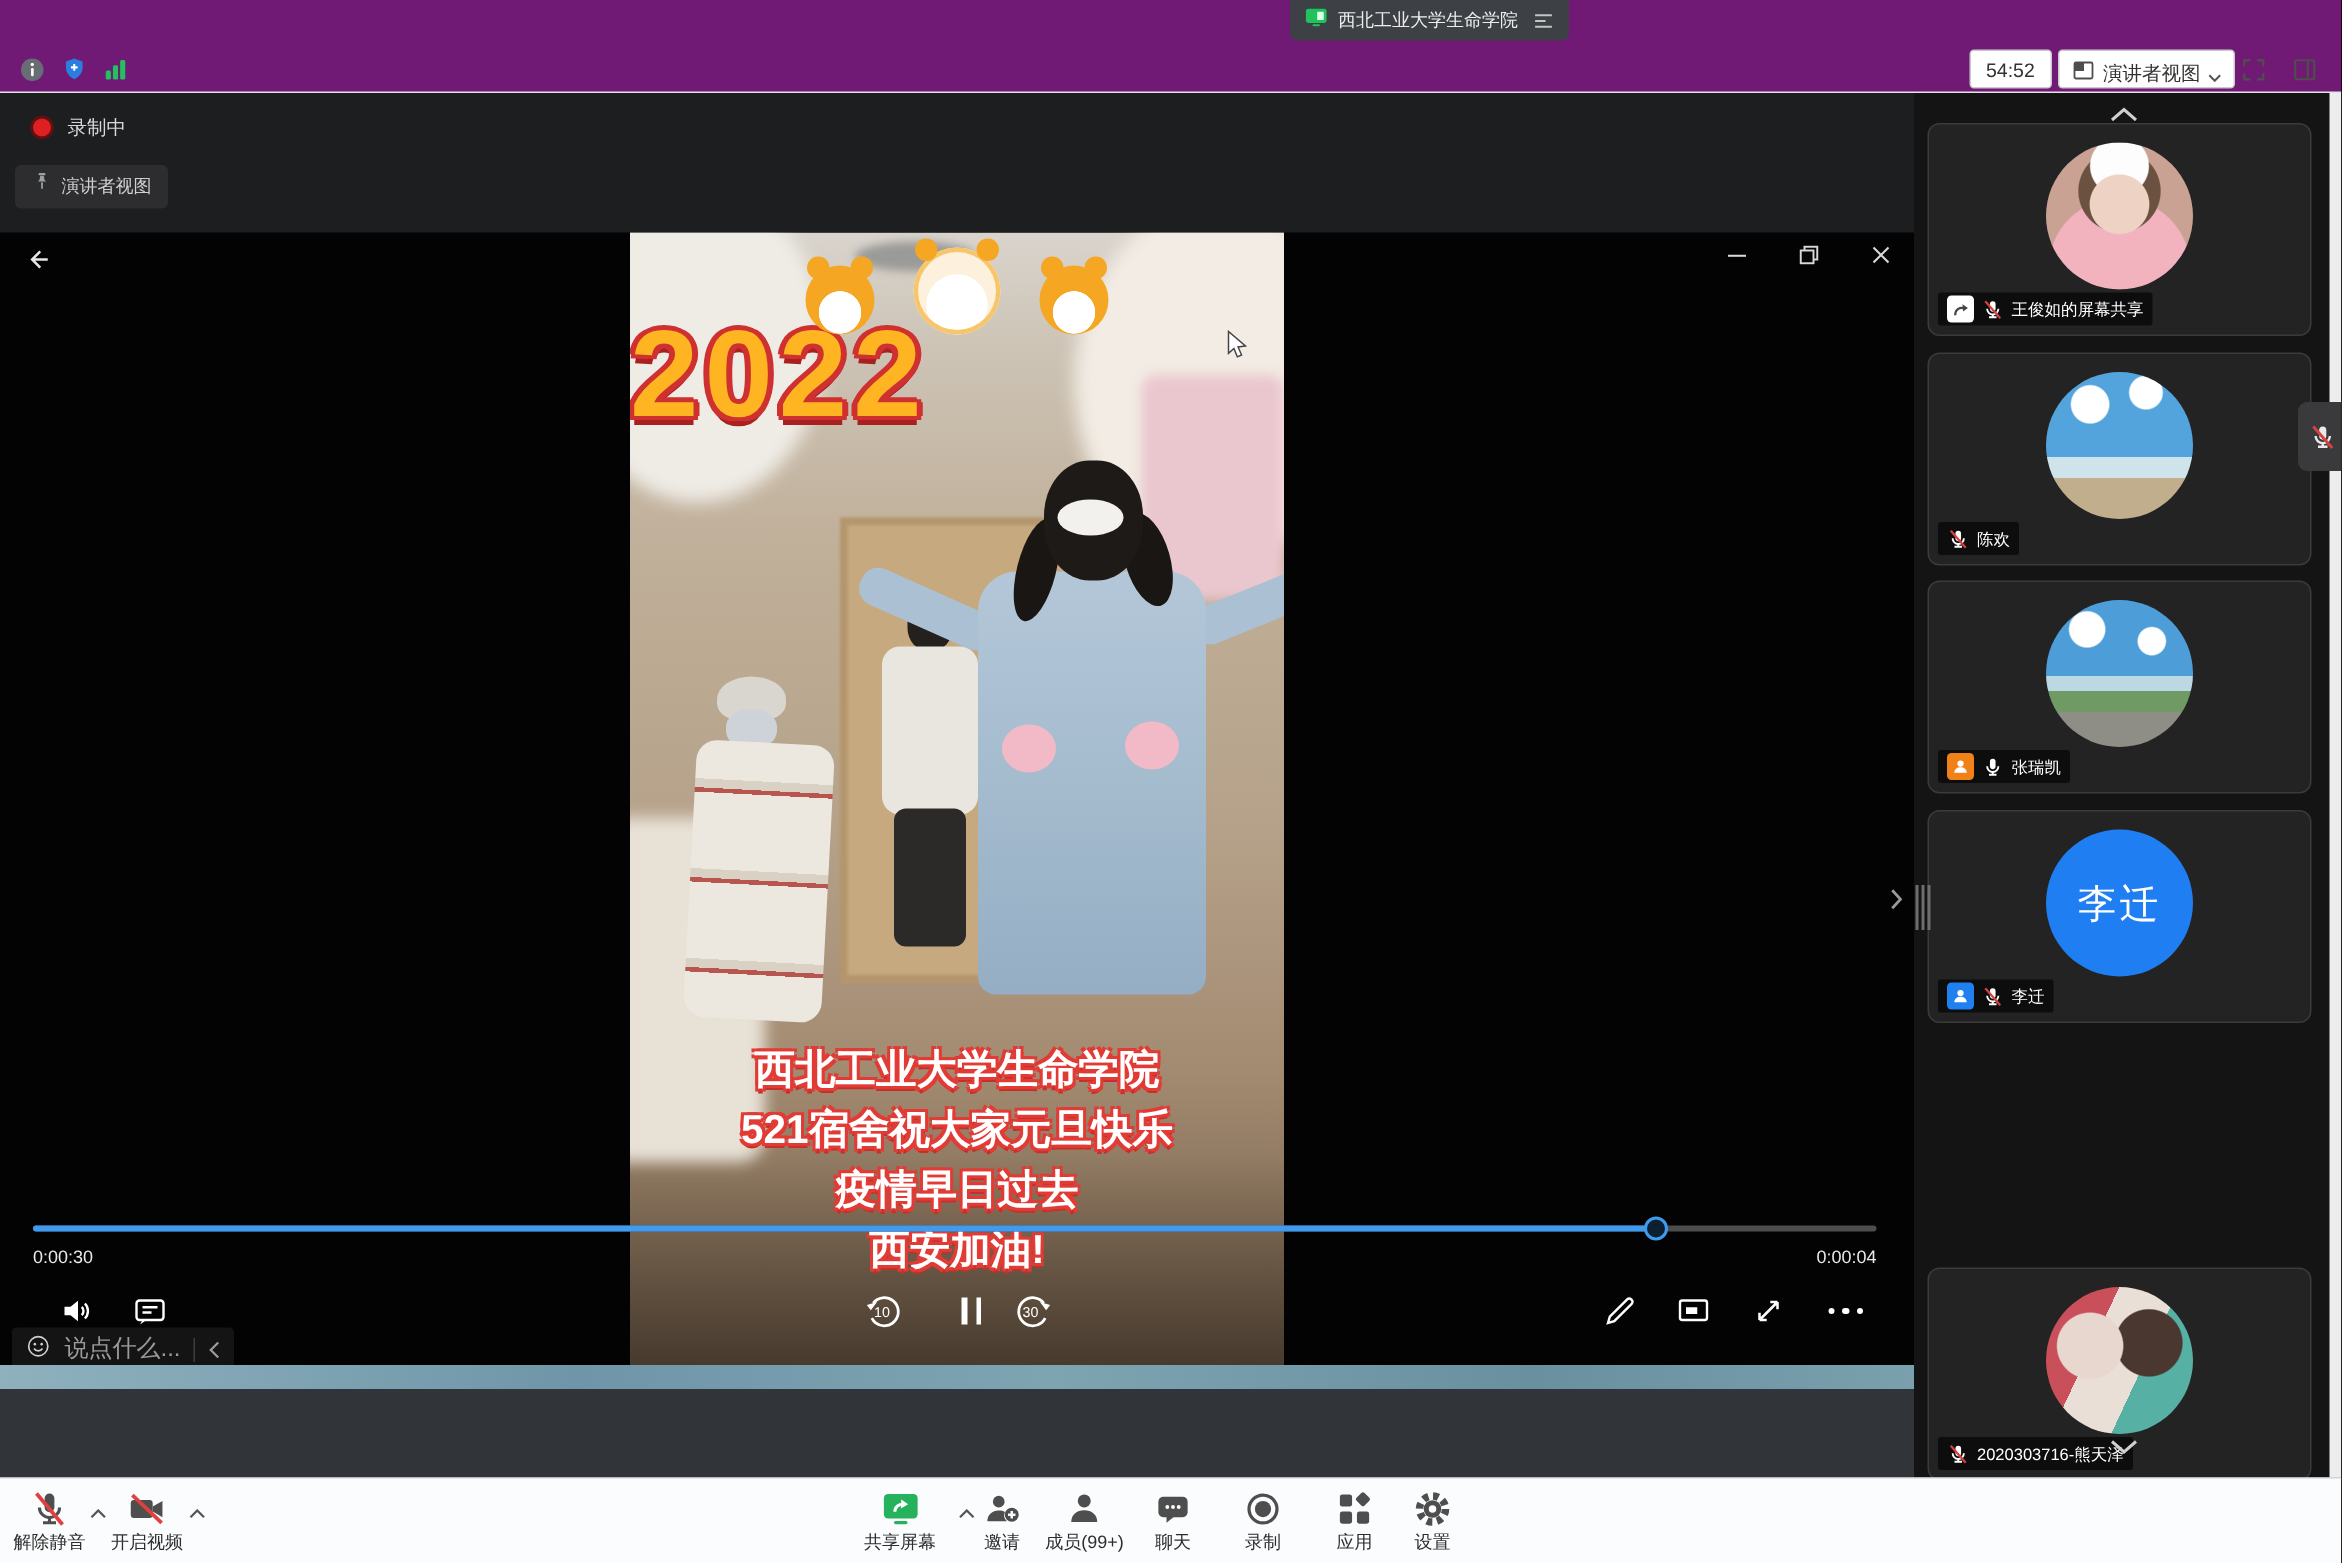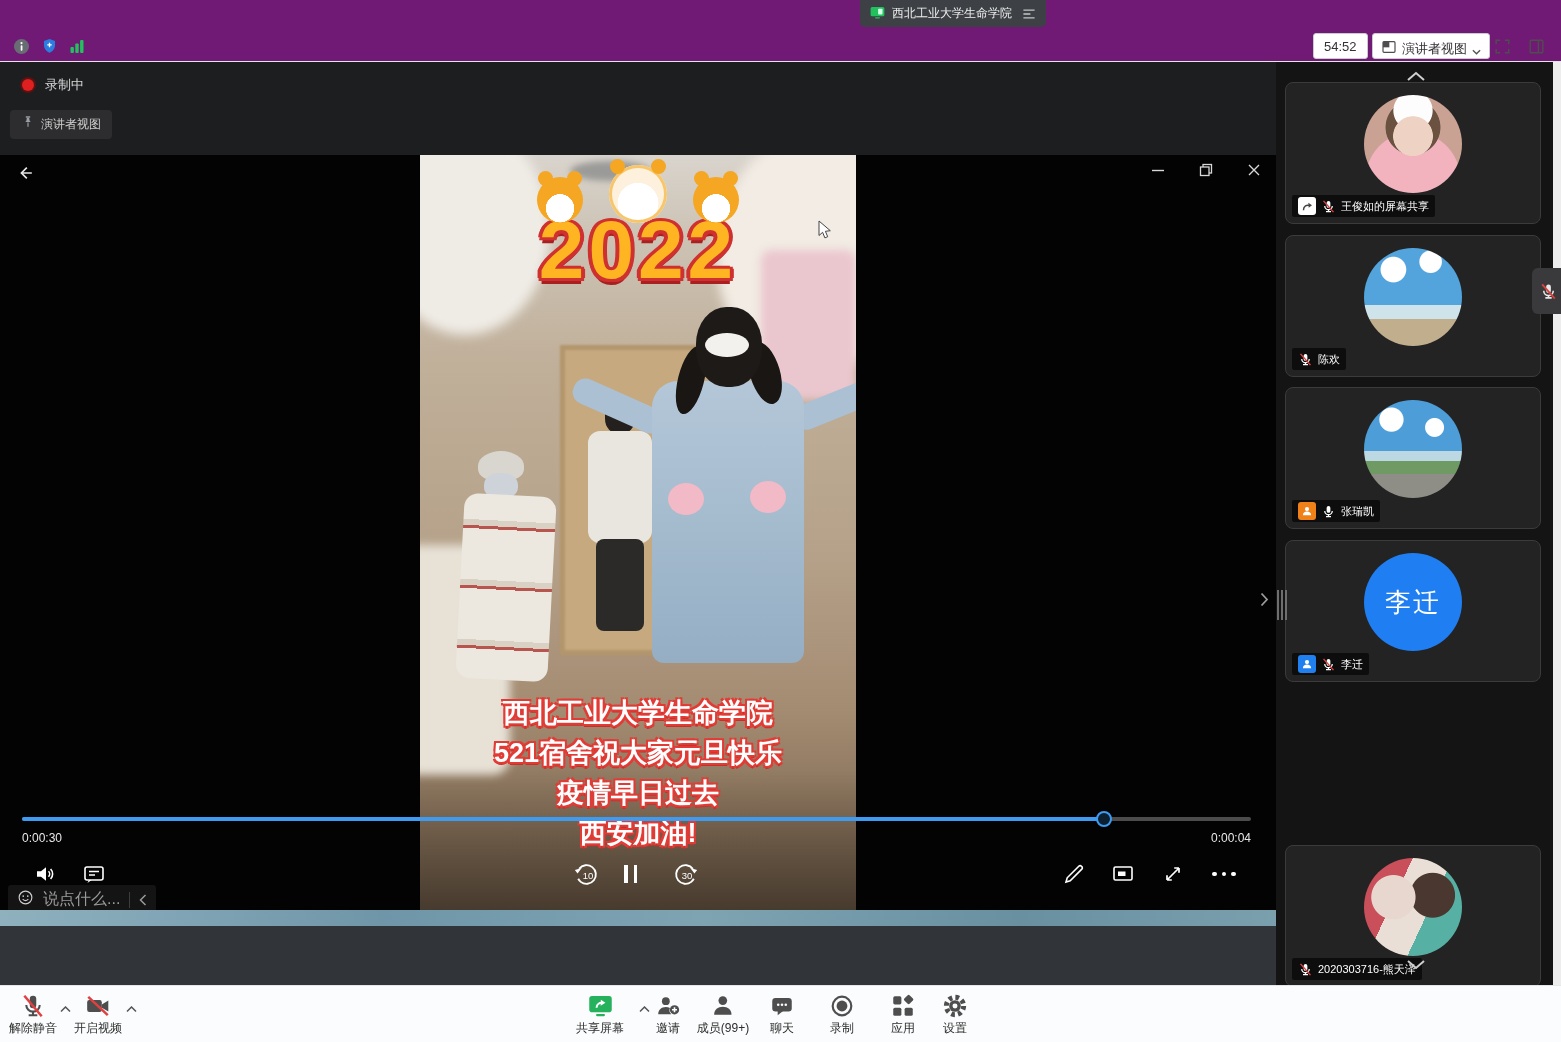--- a/index.html
+++ b/index.html
@@ -64,21 +64,21 @@
   .p-main-hairL{position:absolute;left:258px;top:190px;width:26px;height:70px;border-radius:50%;background:#191613;transform:rotate(14deg)}
   .p-main-hairR{position:absolute;left:330px;top:186px;width:30px;height:64px;border-radius:50%;background:#191613;transform:rotate(-16deg)}
   .p-main-body{position:absolute;left:232px;top:226px;width:152px;height:282px;border-radius:26px 26px 12px 12px;
     background:linear-gradient(180deg,#b4c7d9 0%,#a3bacd 55%,#95aec4 100%)}
   .p-main-armL{position:absolute;left:150px;top:238px;width:96px;height:26px;border-radius:12px;background:#abc0d3;transform:rotate(24deg)}
   .p-main-armR{position:absolute;left:372px;top:236px;width:92px;height:26px;border-radius:12px;background:#abc0d3;transform:rotate(-22deg)}
   .heart{position:absolute;width:36px;height:32px;border-radius:50%;background:#f2b9c6}
   .heart-l{left:248px;top:328px}.heart-r{left:330px;top:326px}
 
   
-  .ny{position:absolute;left:0;top:10px;width:100%;text-align:center;z-index:3}
+  .ny{position:absolute;left:0;top:10px;width:100%;text-align:left;z-index:3}
   .tigers{display:flex;justify-content:center;align-items:flex-end;gap:26px;margin-bottom:-14px}
   .tiger{width:46px;height:46px;border-radius:50%;position:relative;
     background:radial-gradient(circle at 50% 68%,#fff 0 36%,#f5a623 37%)}
   .tiger::before,.tiger::after{content:"";position:absolute;top:-6px;width:15px;height:15px;border-radius:50%;background:#f5a623}
   .tiger::before{left:1px}.tiger::after{right:1px}
   .tiger.big{width:58px;height:58px;background:radial-gradient(circle at 50% 66%,#fff 0 42%,#fdf1dd 43%);box-shadow:0 0 0 3px #f7c66b inset}
   .year{font-size:82px;font-weight:bold;letter-spacing:4px;color:#ffb422;line-height:1;
     text-shadow:-3px -2px 0 #cf3030,3px -2px 0 #cf3030,-3px 3px 0 #cf3030,3px 3px 0 #cf3030,0 -3px 0 #cf3030,-4px 0 0 #cf3030,4px 0 0 #cf3030,0 6px 0 #a82020}
 
   
@@ -88,21 +88,21 @@
 
   
   .progress{position:absolute;left:22px;top:662px;width:1229px;height:4px;background:#4c4c4c;border-radius:2px;cursor:pointer;z-index:8}
   .prog-played{position:absolute;left:0;top:0;height:4px;width:88%;background:#3e9bef;border-radius:2px}
   .prog-knob{position:absolute;left:calc(88% - 8px);top:-6px;width:16px;height:16px;border-radius:50%;
     background:#0c2032;border:2.5px solid #3e9bef;cursor:grab}
   .time{position:absolute;font-size:12px;color:#e8e8e8;z-index:8}
   .t-elapsed{left:22px;top:676px}.t-remaining{right:25px;top:676px}
 
   
-  .pc{position:absolute;top:704px;width:30px;height:30px;display:flex;align-items:center;justify-content:flex-start;cursor:pointer;z-index:8}
+  .pc{position:absolute;top:704px;width:30px;height:30px;display:flex;align-items:center;justify-content:flex-end;cursor:pointer;z-index:8}
   .pc-speaker{left:33px}.pc-danmaku{left:82px}
   .pc-rewind{left:573px}.pc-pause{left:624px}.pc-forward{left:672px}
   .pc-pencil{left:1062px}.pc-mini{left:1111px}.pc-expand{left:1161px}.pc-more{left:1212px}
   .seek-num{position:absolute;left:0;top:11px;width:100%;text-align:center;font-size:9.5px;color:#fff}
   .pc-forward svg.arc{transform:scaleX(-1)}
   .pause-bars{display:flex;gap:6px}.pause-bars i{display:block;width:3.5px;height:18px;background:#fff}
   .dots3{display:flex;gap:5px}.dots3 i{width:4.5px;height:4.5px;border-radius:50%;background:#fff}
 
   
   .comment-bar{position:absolute;left:8px;top:730px;height:29px;padding:0 9px;background:#141414;border-radius:3px;

